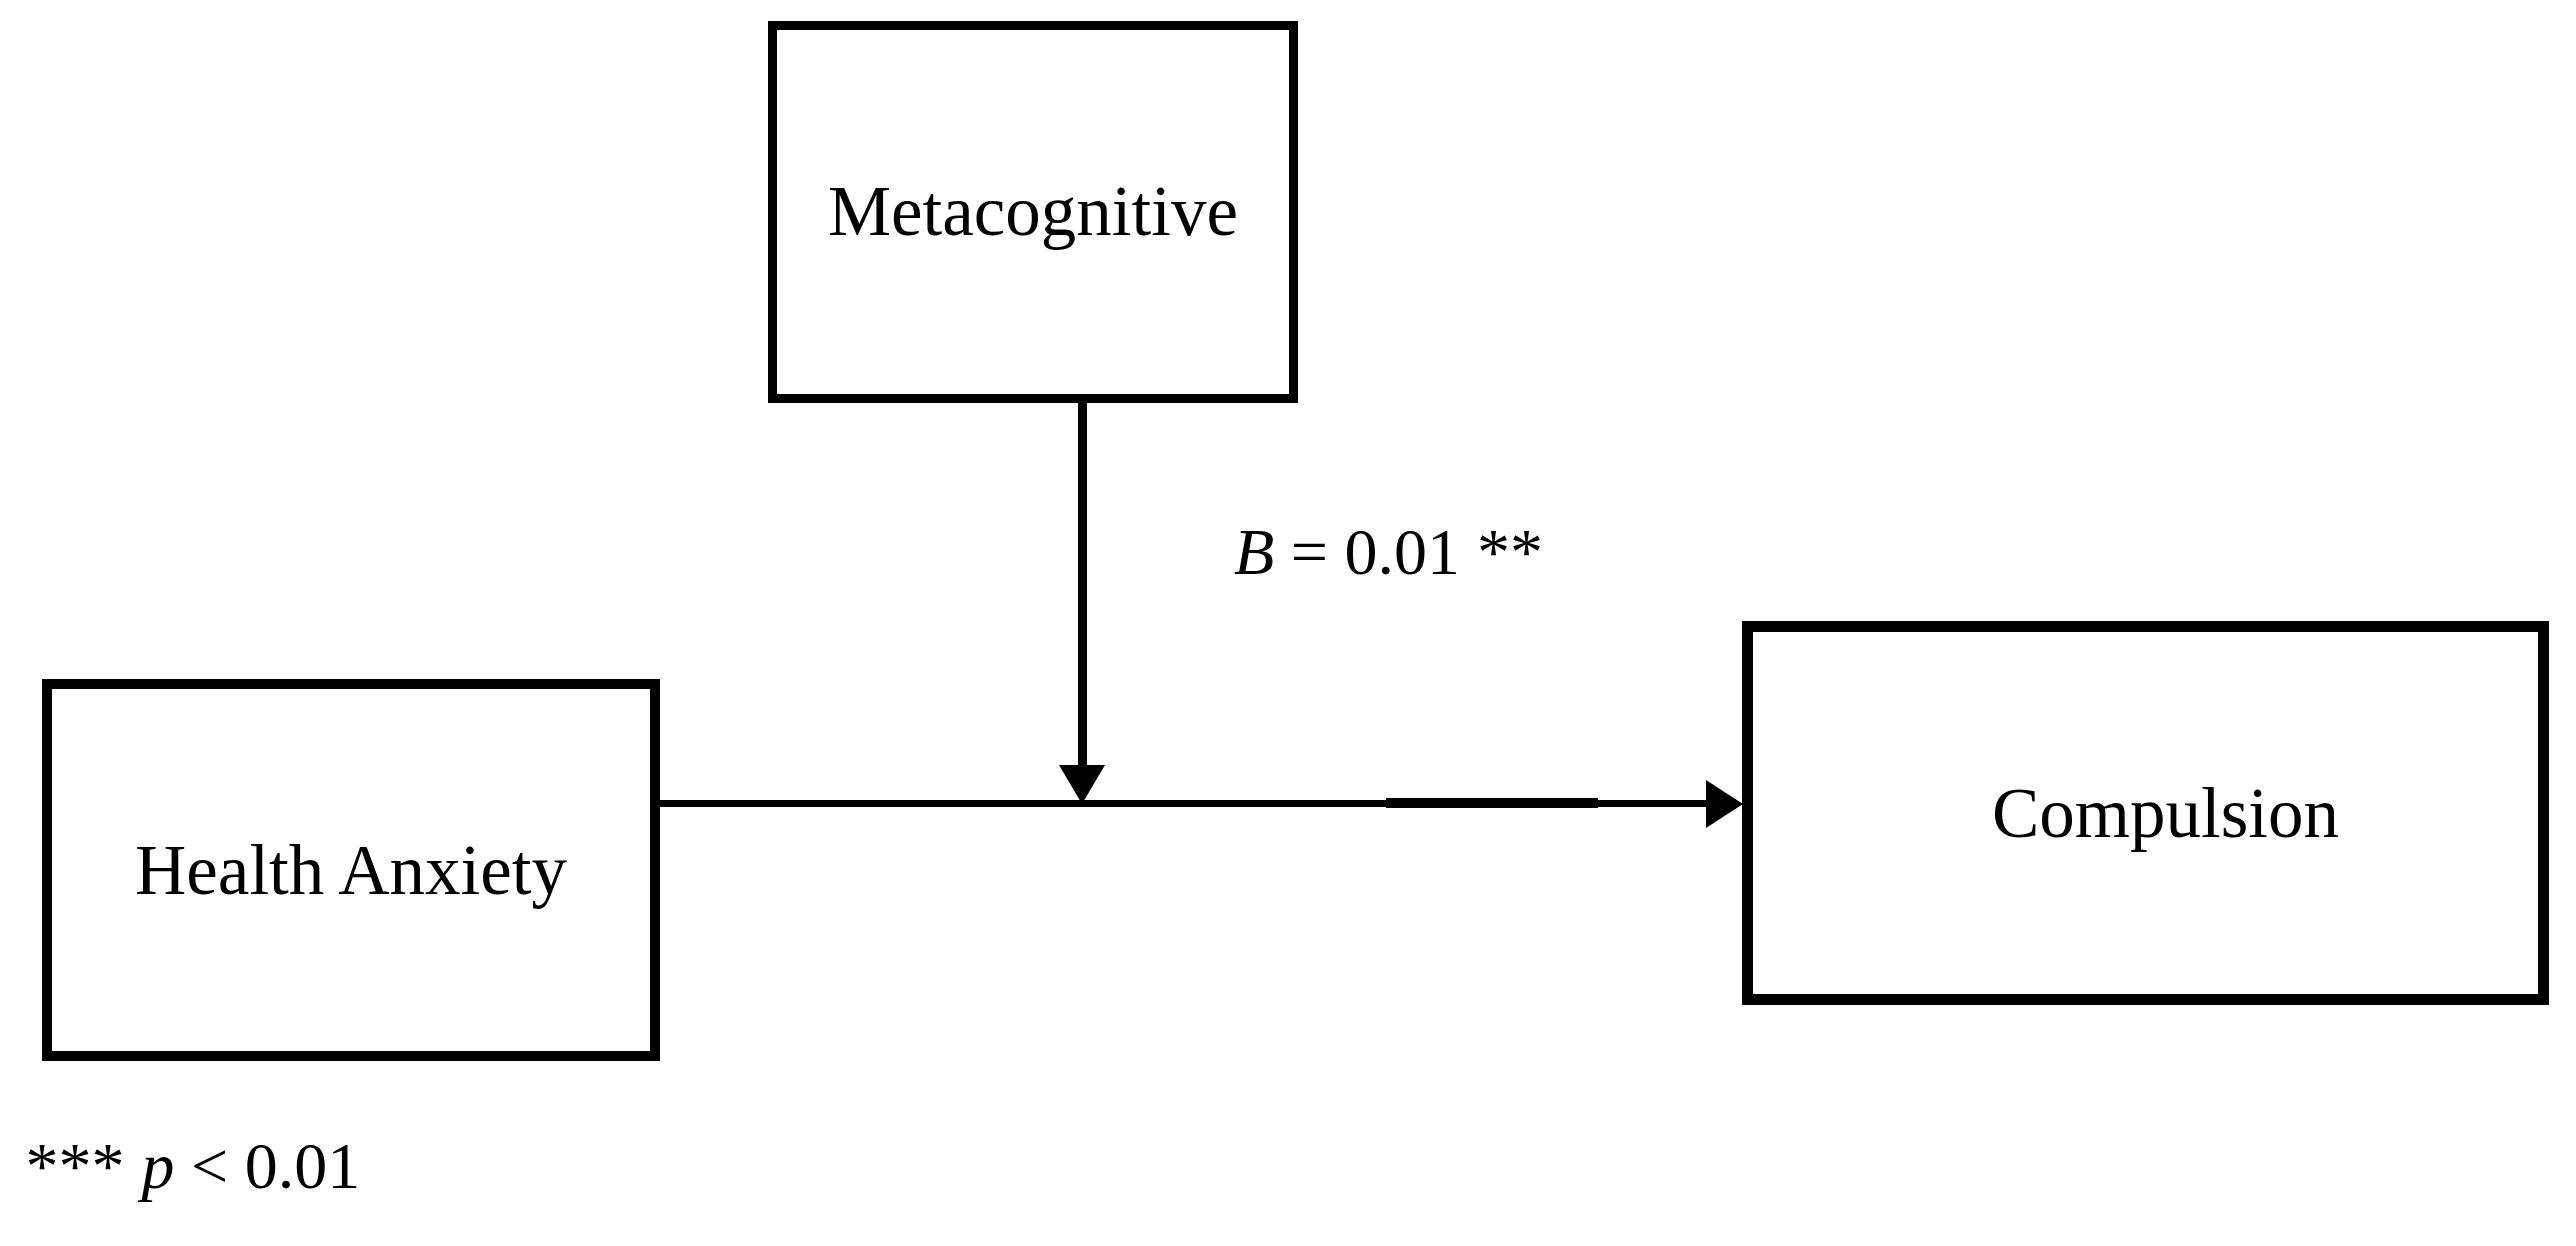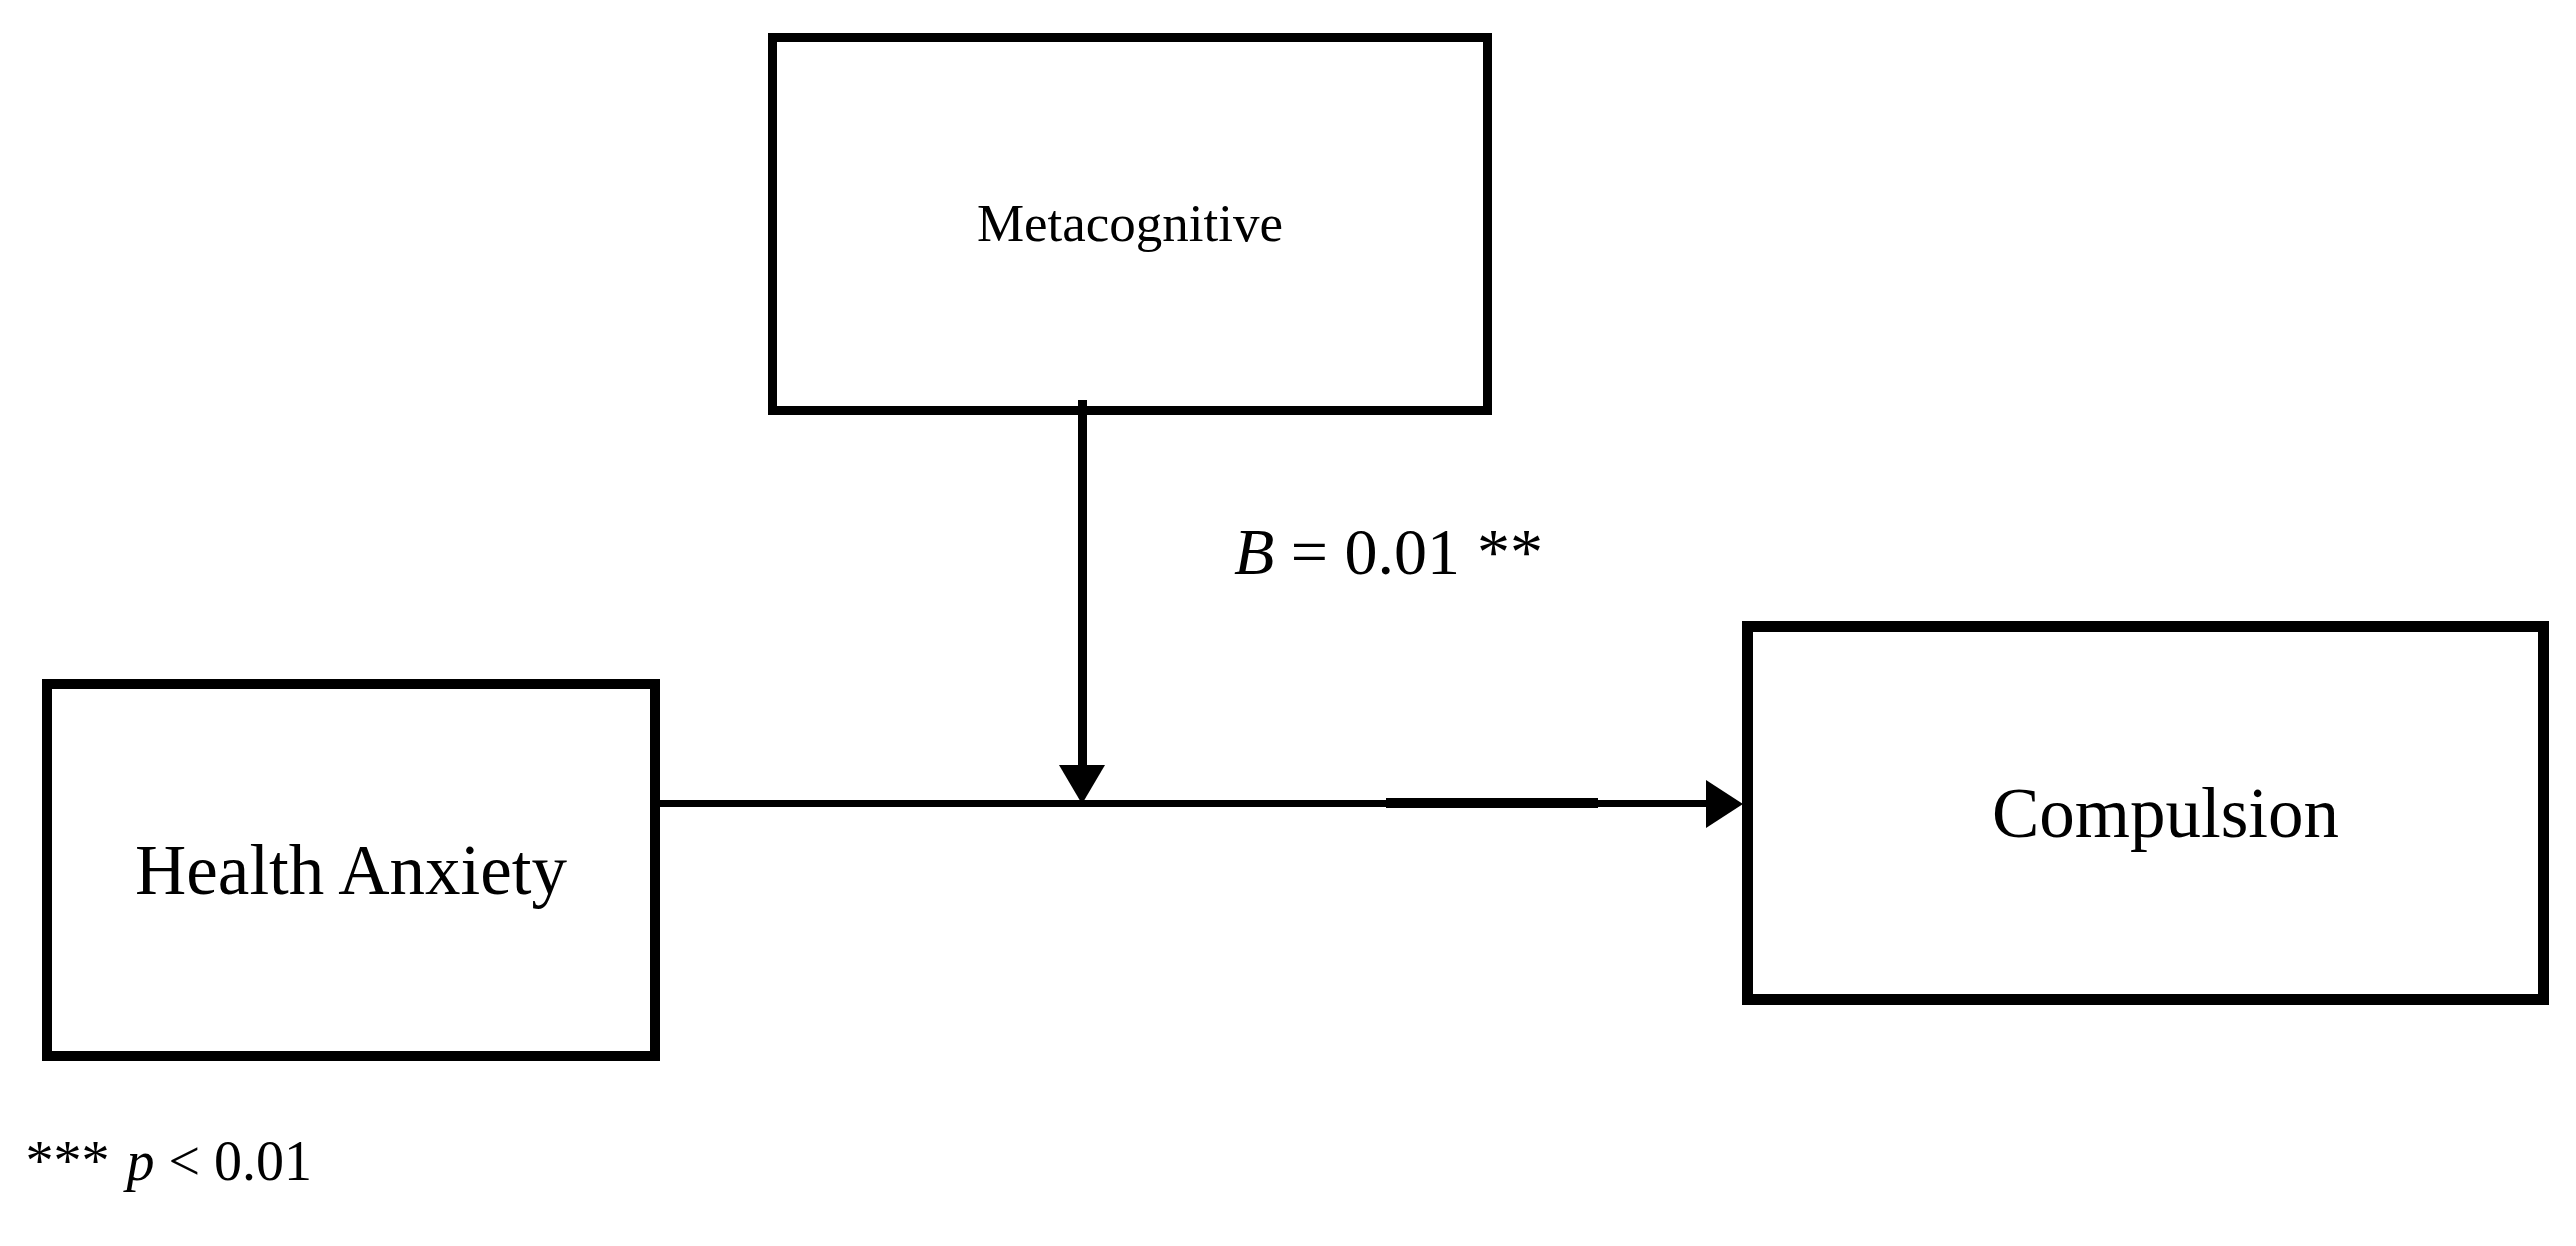--- a/index.html
+++ b/index.html
@@ -21,24 +21,23 @@
     box-sizing: border-box;
     background: #ffffff;
     border: 9.3px solid #000000;
     display: flex;
     align-items: center;
     justify-content: center;
     text-align: center;
   }
   .box-moderator {
     left: 768px; top: 21px;
-    width: 724px; height: 382px;
+    width: 530px; height: 382px;
     border-width: 9.3px;
-    font-size: 53px;
-    margin-top: 12px;
+    font-size: 71px;
   }
   .box-moderator .box-label {
     line-height: 1.62;
   }
   .box-moderator .line {
     display: block;
   }
   .box-predictor {
     left: 42px; top: 679px;
     width: 618px; height: 382px;
@@ -97,21 +96,21 @@
   .coef-label .var,
   .footnote .var {
     font-style: italic;
   }
   .coef-label .stars {
     margin-left: 17px;
   }
   .footnote {
     position: absolute;
     left: 25.5px; top: 1133px;
-    font-size: 56px;
+    font-size: 66px;
     line-height: 1;
     white-space: nowrap;
   }
   .footnote .stars {
     margin-right: 17px;
   }
 </style>
 </head>
 <body>
 

